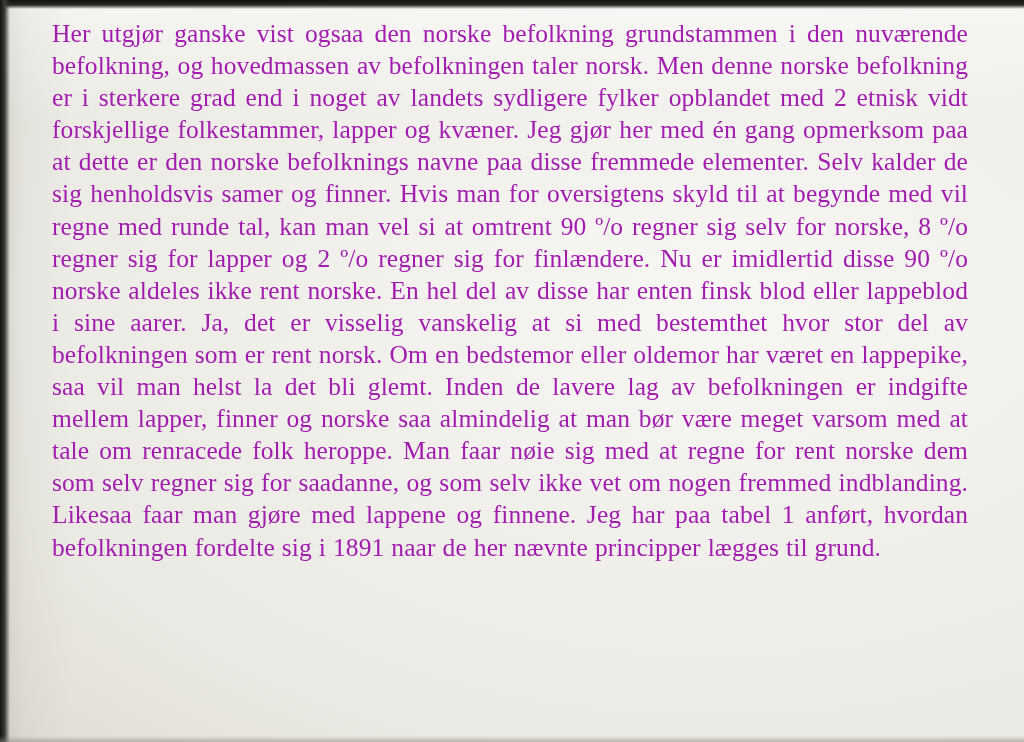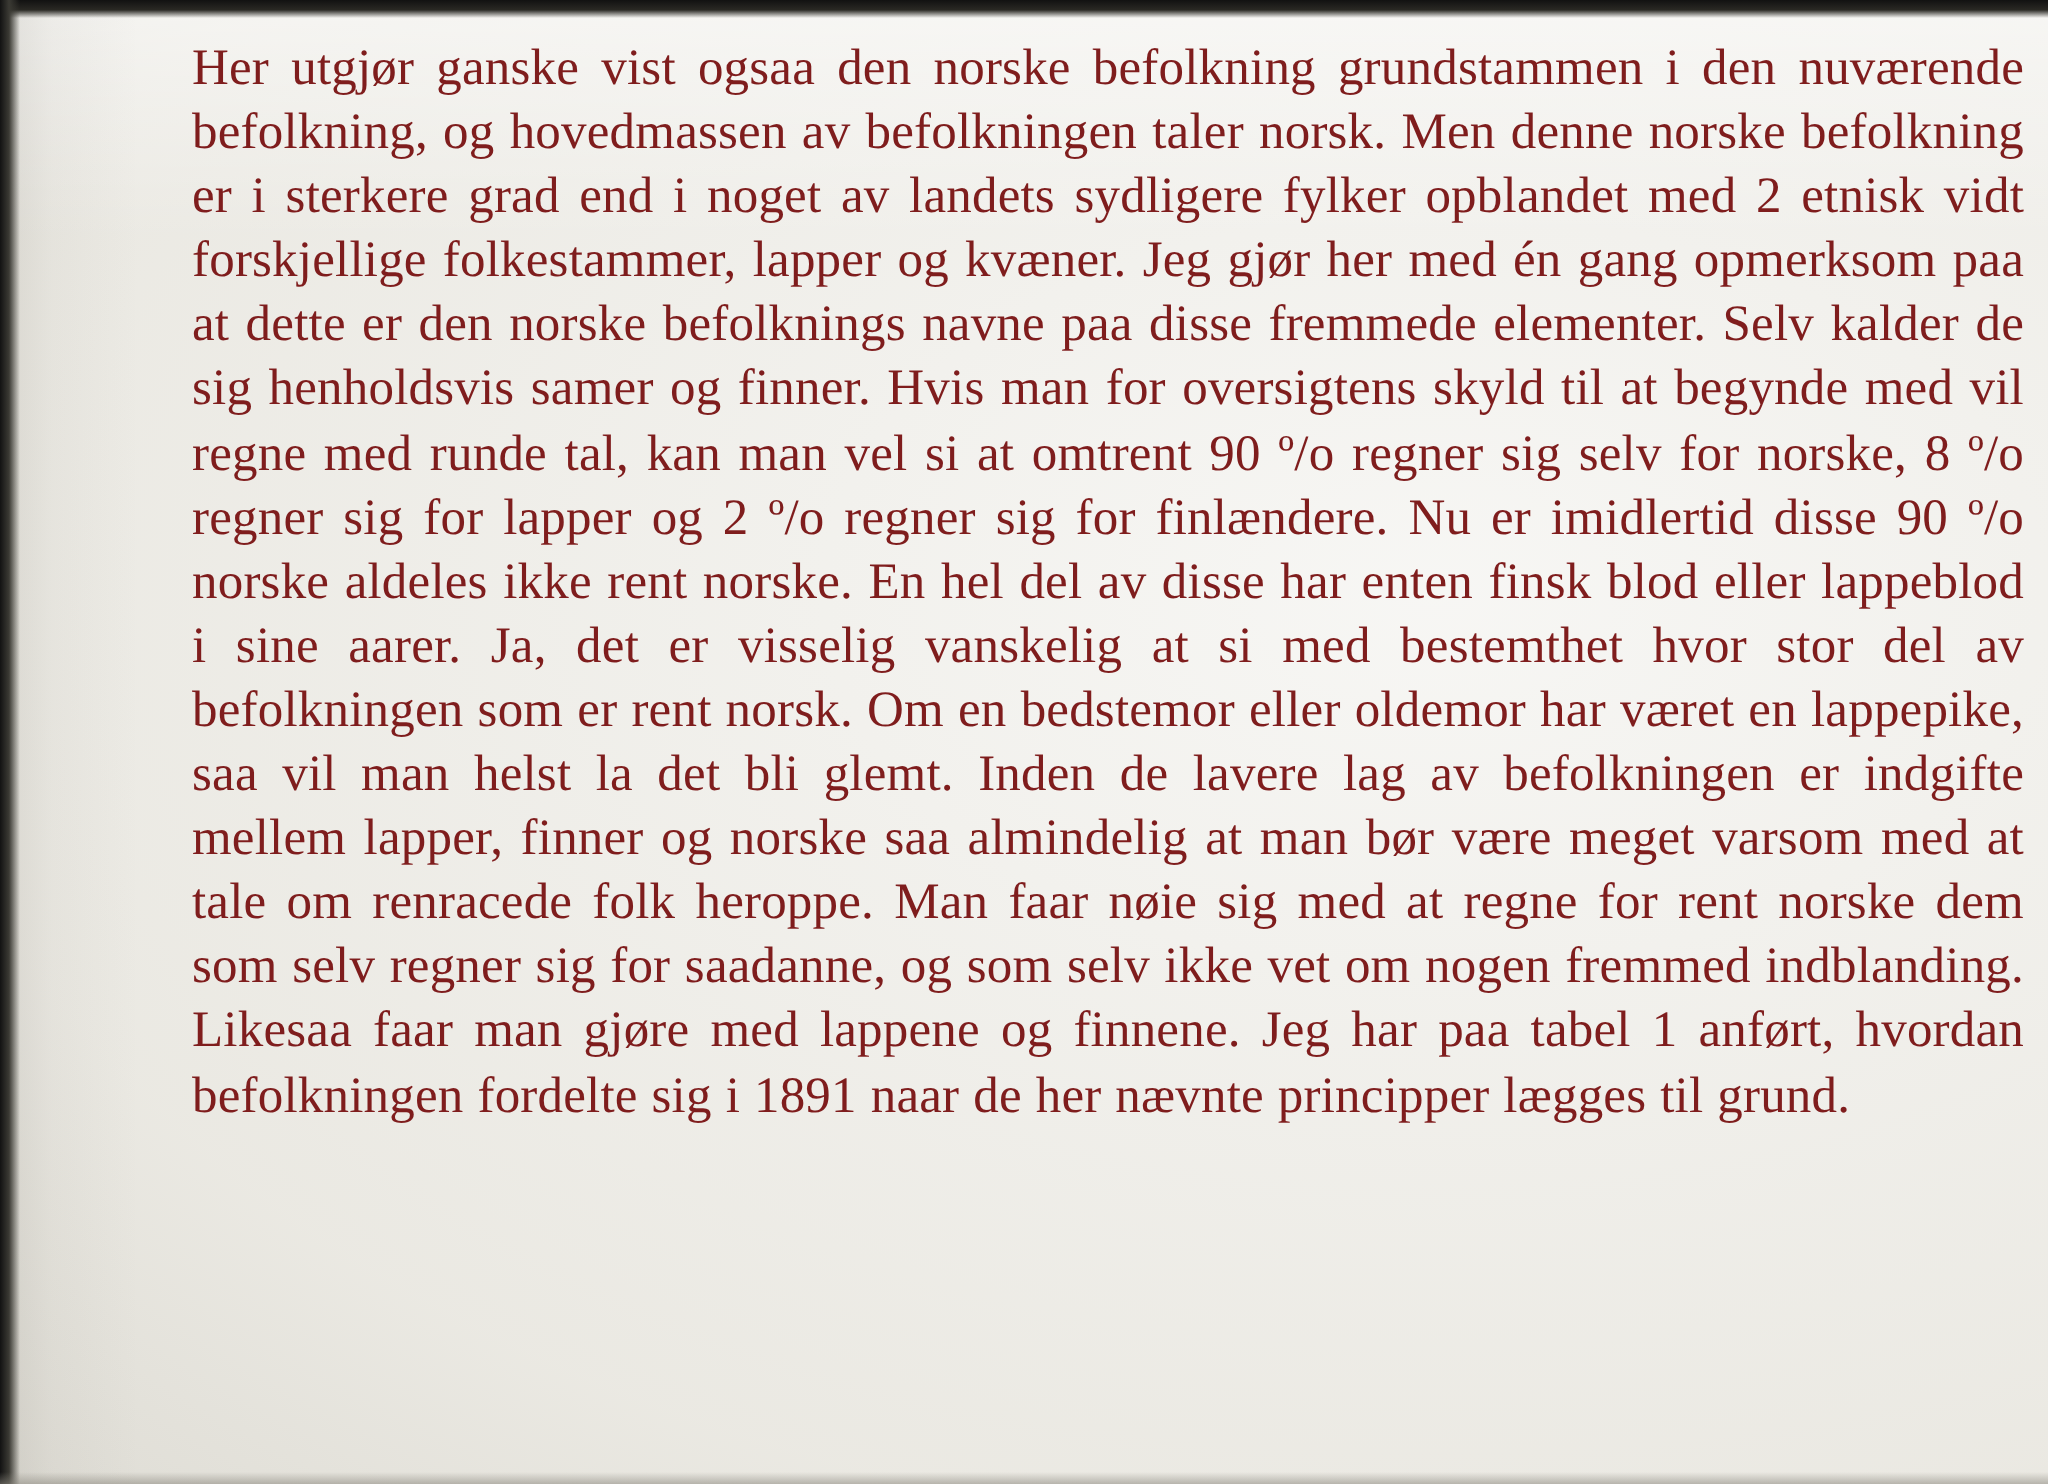--- a/index.html
+++ b/index.html
@@ -49,28 +49,27 @@
     position: absolute;
     left: 0; bottom: 0;
     width: 1024px; height: 6px;
     background: linear-gradient(0deg, rgba(140,137,128,0.55) 0%, rgba(200,197,188,0) 100%);
   }
   .text-block {
     position: absolute;
     left: 52px;
     top: 18px;
     width: 916px;
-    color: #7f1d1d;
+    color: #a21caf;
     font-size: 25.5px;
     line-height: 32.1px;
     text-align: justify;
     text-align-last: left;
     letter-spacing: 0.1px;
     word-spacing: 0.5px;
-    margin-left: 44px;
   }
   .text-block p {
     margin: 0;
   }
 </style>
 </head>
 <body>
 
 <div class="page">
   <div class="edge-top"></div>

